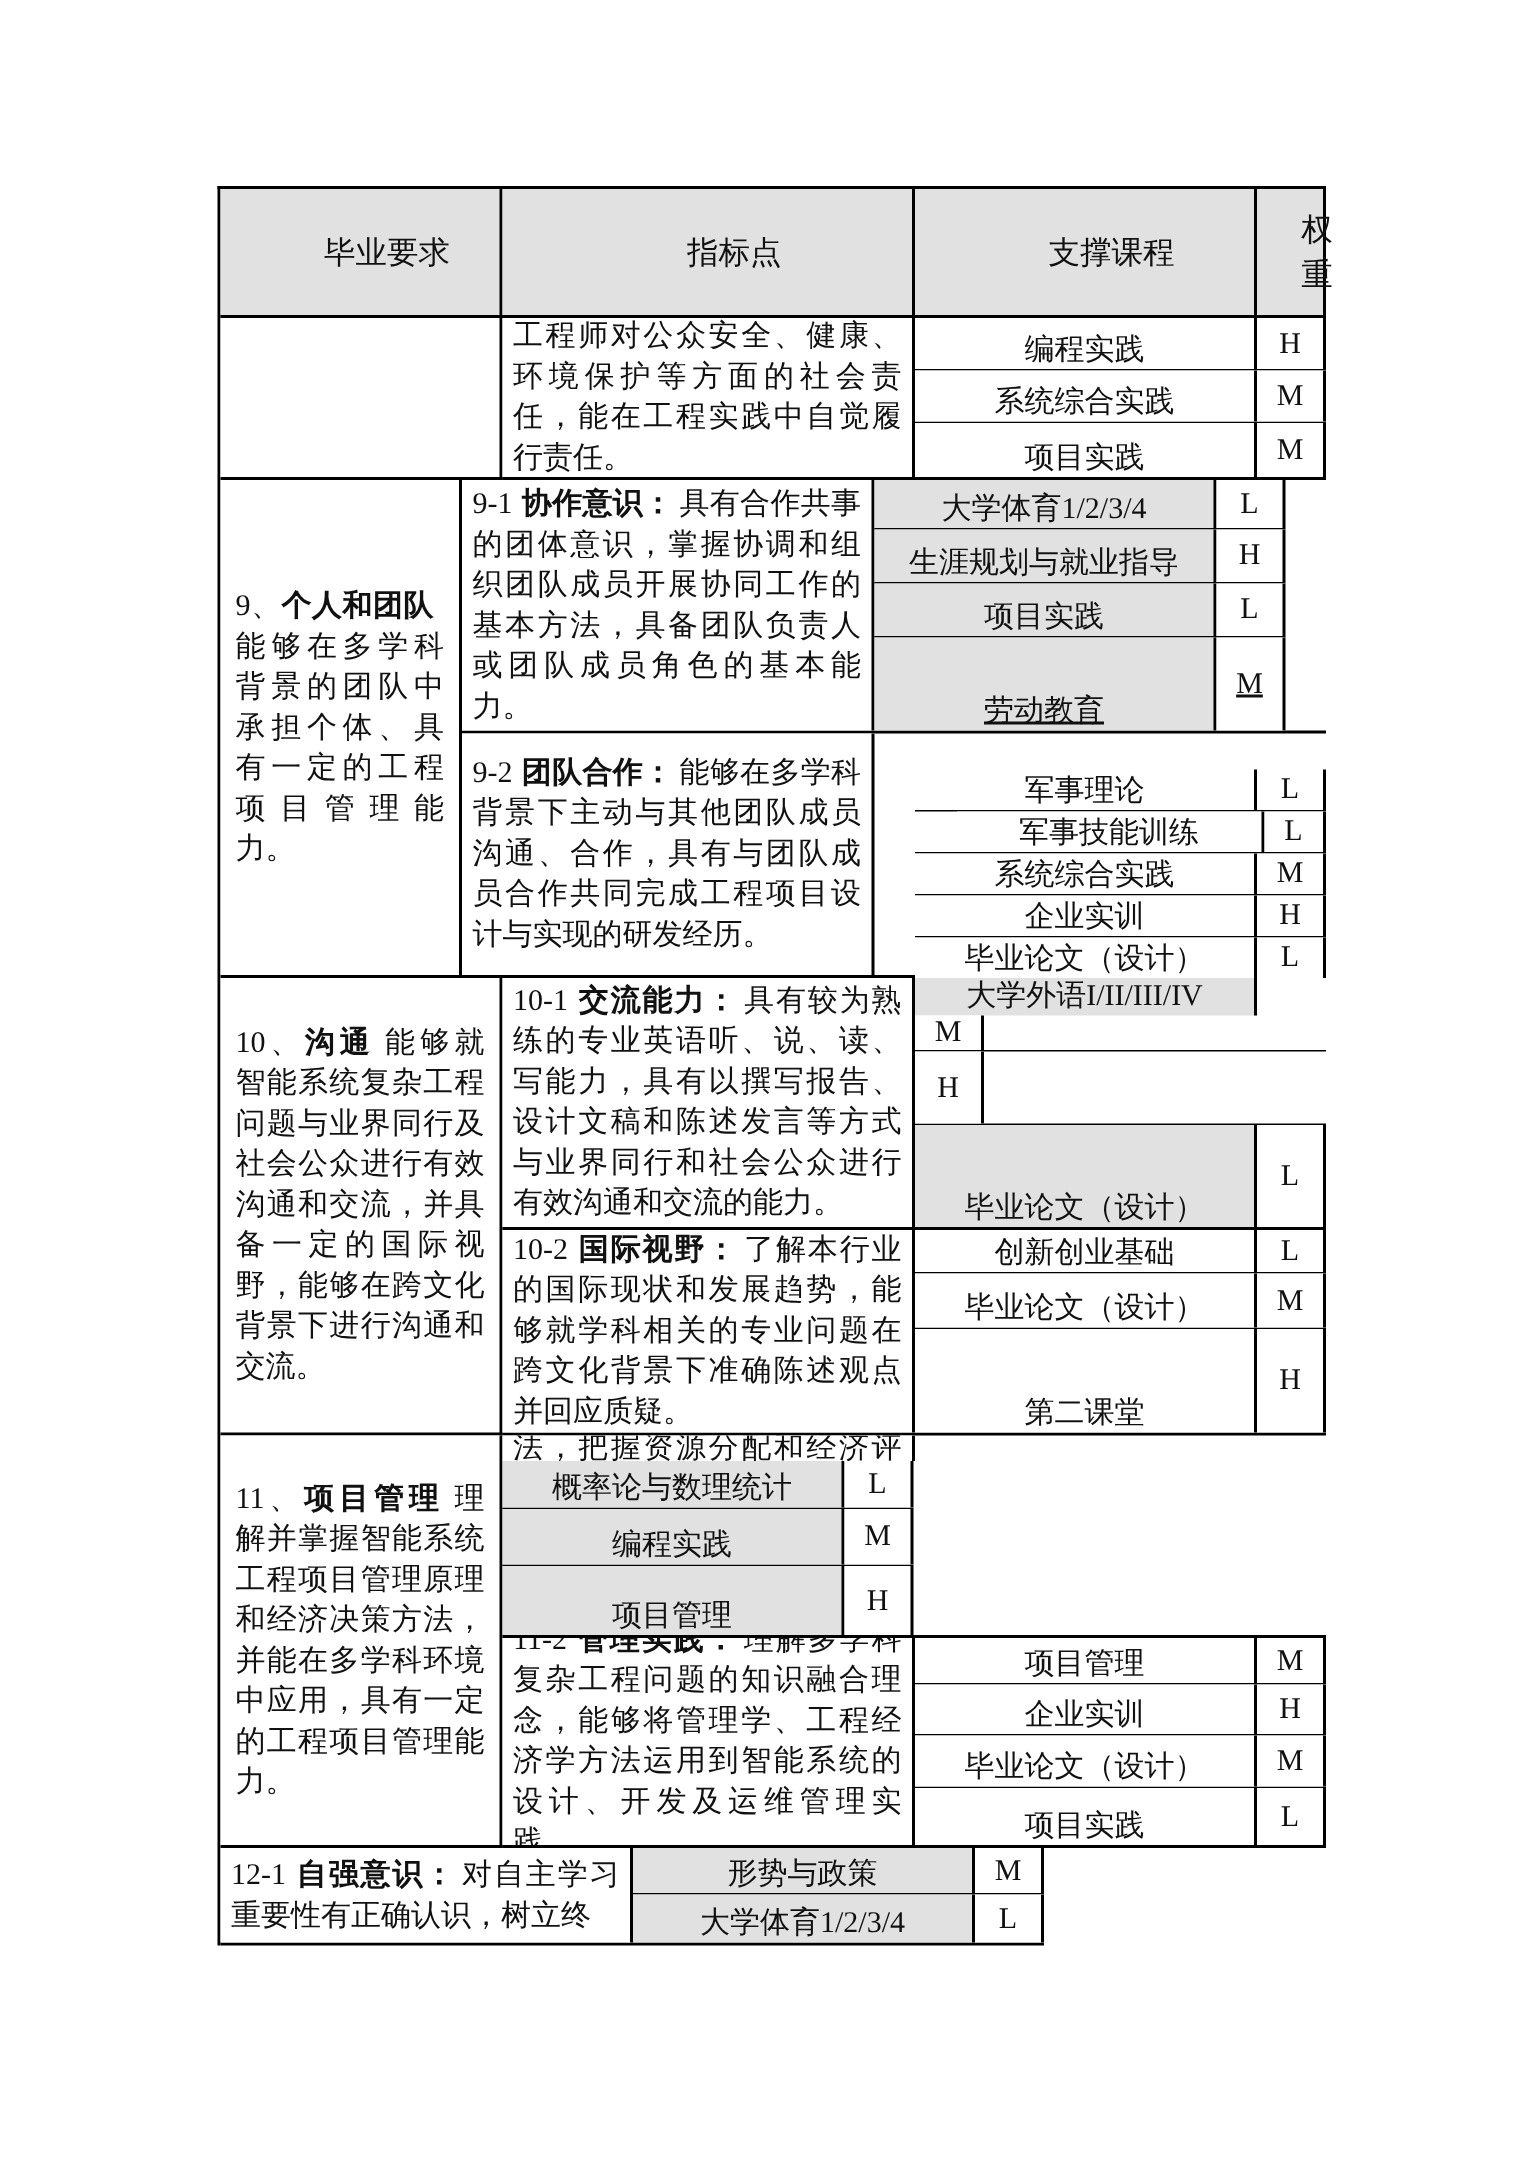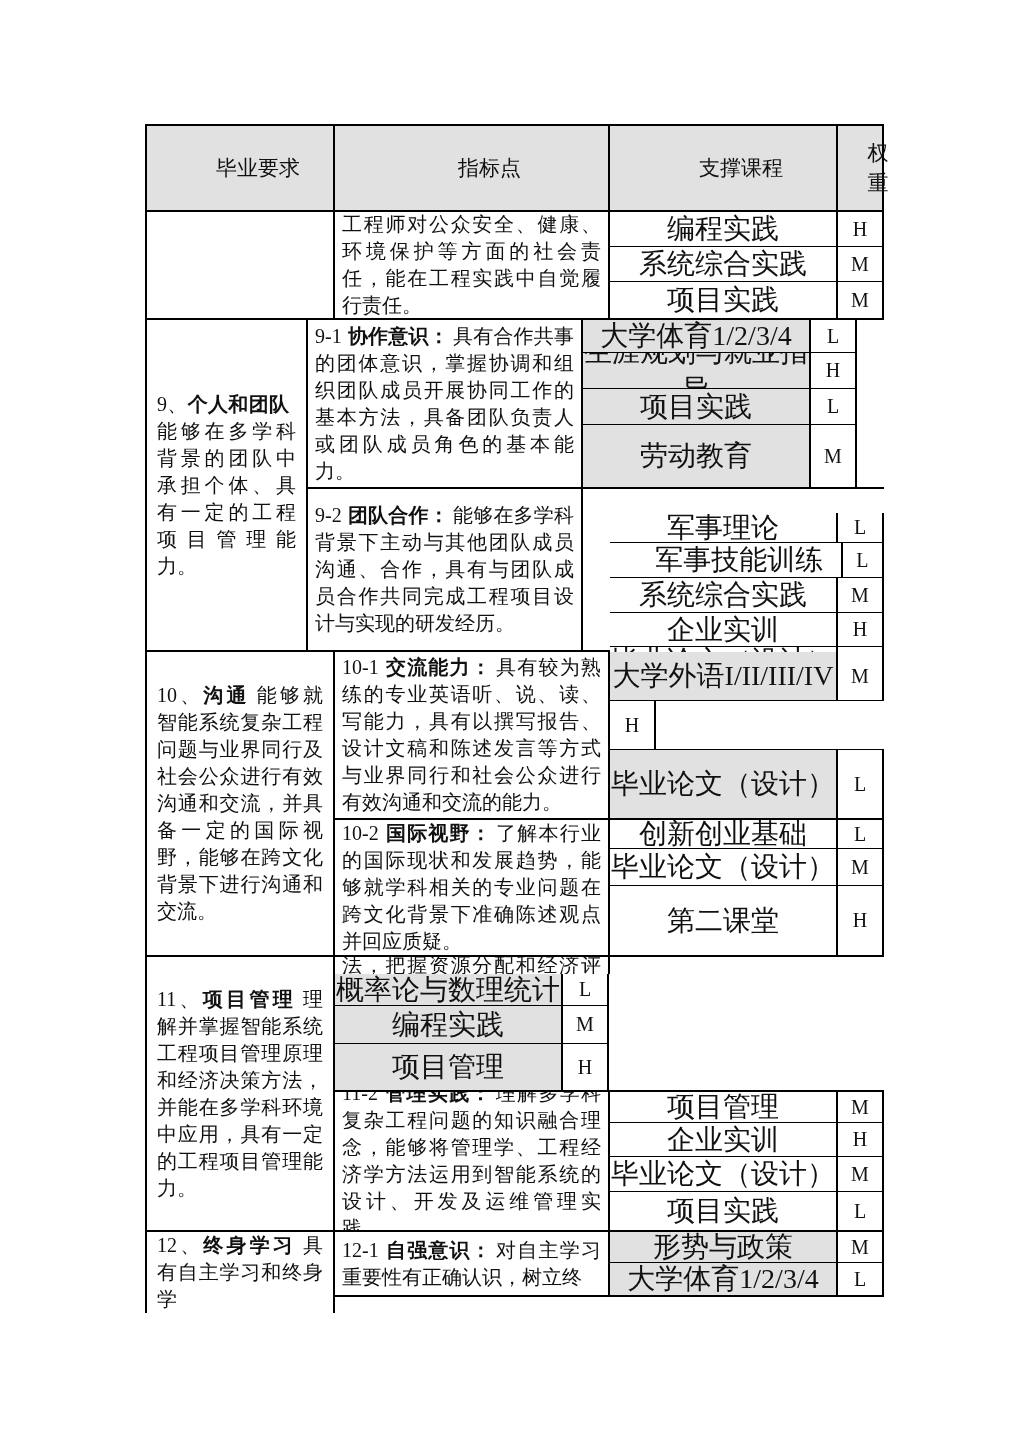--- a/index.html
+++ b/index.html
@@ -24,22 +24,22 @@
   .blocks{display:flex;flex-direction:column;}
   .block{display:flex;border-bottom:2px solid #000;}
   .ind-cell{width:275px;border-right:2px solid #000;display:flex;align-items:center;
             padding:0 7px;overflow:hidden;background:#fff;}
   .ind-text{width:100%;font-size:20px;line-height:27px;text-align:justify;}
   .ind-code{margin-right:6px;}
   .ind-label{font-weight:bold;margin-right:4px;}
   .courses{display:flex;flex-direction:column;width:274px;}
   .course-row{display:flex;box-sizing:border-box;}
   .course-row.rb{border-bottom:1px solid #000;}
-  .course-cell{width:228px;border-right:2px solid #000;display:flex;align-items:center;
-               justify-content:center;text-align:center;font-size:28px;overflow:hidden;background:#fff;}
+  .course-cell{width:228px;border-right:2px solid #000;display:flex;align-items:flex-end;
+               justify-content:center;text-align:center;font-size:20px;overflow:hidden;background:#fff;}
   .course-cell.shaded{background:#e1e1e1;}
   .weight-cell{width:46px;border-right:2px solid #000;display:flex;align-items:center;
                justify-content:center;font-size:20px;background:#fff;}
 </style>
 </head>
 <body>
 
 <div class="page">
   <div class="doc-table">
     <div class="header-row">
@@ -122,21 +122,21 @@
                   </div>
                 </div>
                 <div class="course-row rb" style="height: 36px;">
                   <div class="cell course-cell shaded">
                     <span>项目实践</span>
                   </div>
                   <div class="cell weight-cell">
                     <span>L</span>
                   </div>
                 </div>
-                <div class="course-row" style="height: 62px;">
+                <div class="course-row" style="height: 62px; text-decoration: underline;">
                   <div class="cell course-cell shaded">
                     <span>劳动教育</span>
                   </div>
                   <div class="cell weight-cell">
                     <span>M</span>
                   </div>
                 </div>
               </div>
             </div>
             <div class="block" style="height: 161px; gap: 27px;">
@@ -191,21 +191,21 @@
         <div class="section">
           <div class="cell req-cell">
             <div class="req-text"><span class="req-num">10、</span><span class="req-title">沟通</span><span class="req-rest">能够就智能系统复杂工程问题与业界同行及社会公众进行有效沟通和交流，并具备一定的国际视野，能够在跨文化背景下进行沟通和交流。</span></div>
           </div>
           <div class="blocks">
             <div class="block" style="height: 166px;">
               <div class="cell ind-cell">
                 <div class="ind-text"><span class="ind-code">10-1</span><span class="ind-label">交流能力：</span><span class="ind-body">具有较为熟练的专业英语听、说、读、写能力，具有以撰写报告、设计文稿和陈述发言等方式与业界同行和社会公众进行有效沟通和交流的能力。</span></div>
               </div>
               <div class="courses">
-                <div class="course-row rb" style="height: 49px;">
+                <div class="course-row rb" style="height: 49px; flex-direction: column;">
                   <div class="cell course-cell shaded">
                     <span>大学外语I/II/III/IV</span>
                   </div>
                   <div class="cell weight-cell">
                     <span>M</span>
                   </div>
                 </div>
                 <div class="course-row rb" style="height: 49px;">
                   <div class="cell weight-cell">
                     <span>H</span>
@@ -325,23 +325,20 @@
                   </div>
                   <div class="cell weight-cell">
                     <span>L</span>
                   </div>
                 </div>
               </div>
             </div>
           </div>
         </div>
         <div class="section cut">
-          <div class="cell req-cell">
-            <div class="req-text"><span class="req-num">12、</span><span class="req-title">终身学习</span><span class="req-rest">具有自主学习和终身学</span></div>
-          </div>
           <div class="blocks">
             <div class="block" style="height: 63px;">
               <div class="cell ind-cell">
                 <div class="ind-text"><span class="ind-code">12-1</span><span class="ind-label">自强意识：</span><span class="ind-body">对自主学习重要性有正确认识，树立终</span></div>
               </div>
               <div class="courses">
                 <div class="course-row rb" style="height: 31px;">
                   <div class="cell course-cell shaded">
                     <span>形势与政策</span>
                   </div>

